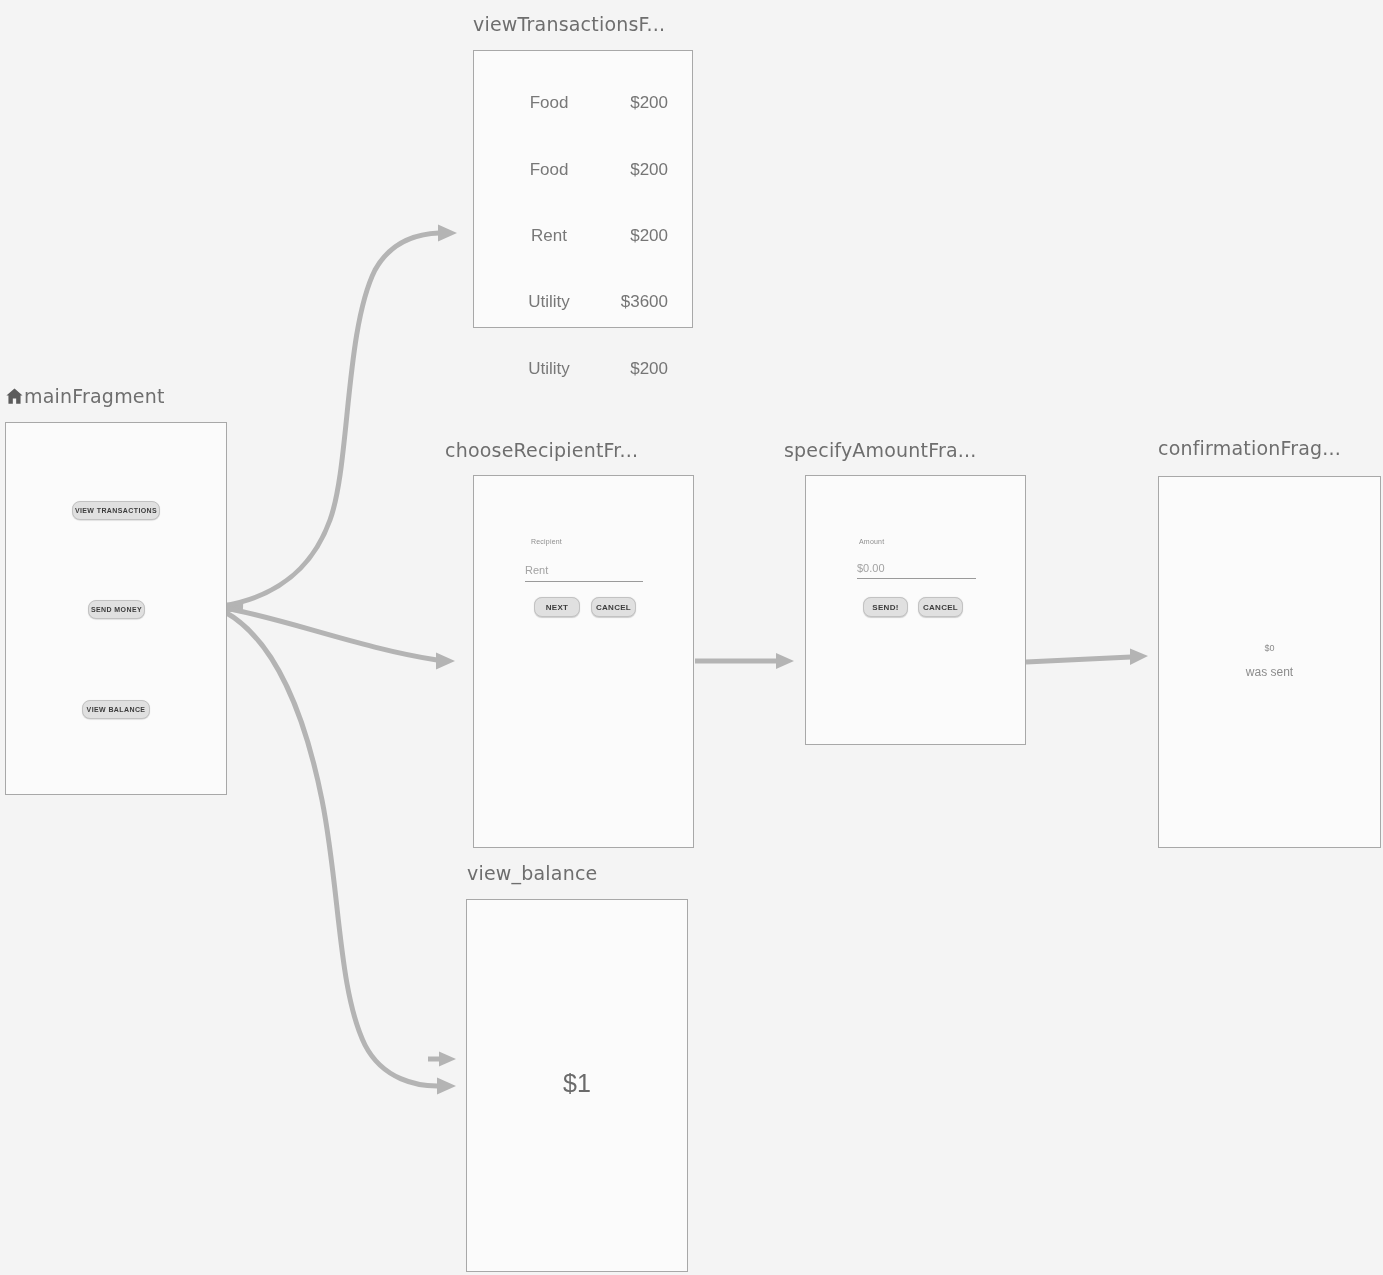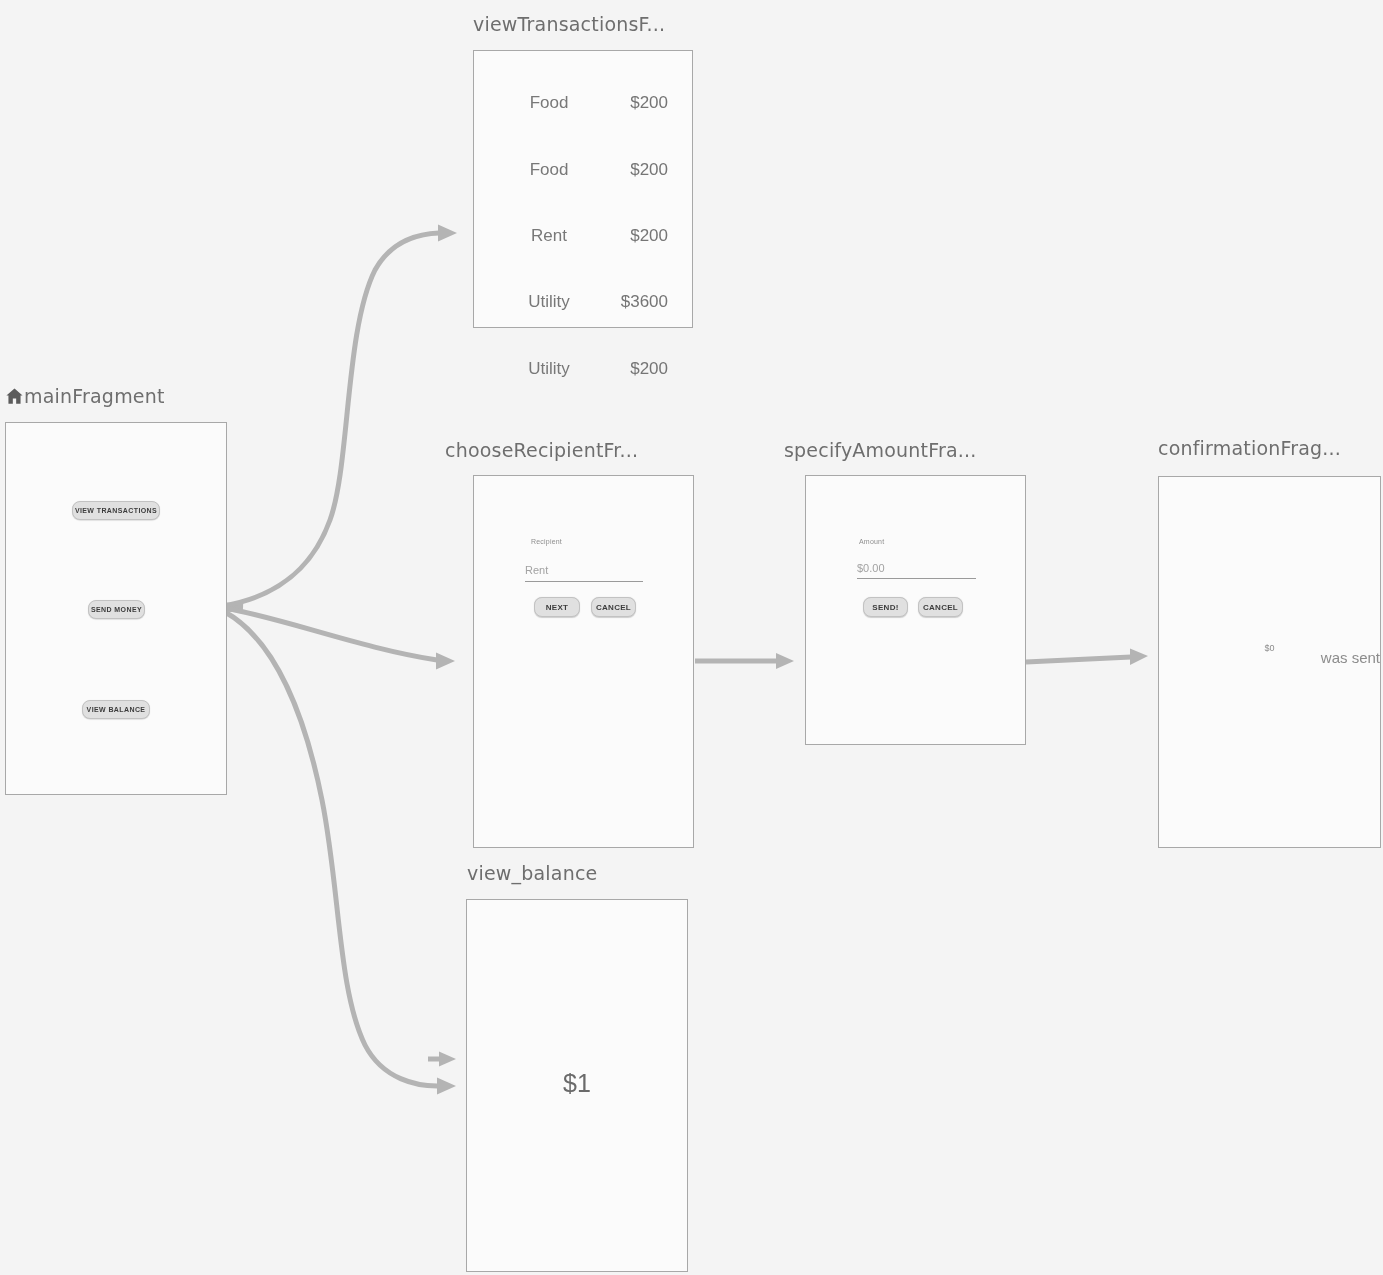--- a/index.html
+++ b/index.html
@@ -138,19 +138,19 @@
   <div class="field-label" style="left:53px;top:62px;">Amount</div>
   <div class="field-value" style="left:51px;top:86px;">$0.00</div>
   <div class="field-underline" style="left:51px;top:102px;width:119px;"></div>
   <div class="pv-btn mid" style="left:57px;top:121px;width:45px;height:20px;">SEND!</div>
   <div class="pv-btn mid" style="left:112px;top:121px;width:45px;height:20px;">CANCEL</div>
 </div>
 
 <div class="frag-title" style="left:1158px;top:437px;">confirmationFrag...</div>
 <div class="card" style="left:1158px;top:476px;width:223px;height:372px;">
   <div class="center-text" style="top:166px;font-size:9px;">$0</div>
-  <div class="center-text" style="top:172px;font-size:15px;text-align:right;">was sent</div>
+  <div class="center-text" style="top:188px;font-size:12px;">was sent</div>
 </div>
 
 <div class="frag-title" style="left:467px;top:862px;">view_balance</div>
 <div class="card" style="left:466px;top:899px;width:222px;height:373px;">
   <div class="center-text" style="top:169px;font-size:25px;color:#6a6a6a;">$1</div>
 </div>
 
 </body></html>

